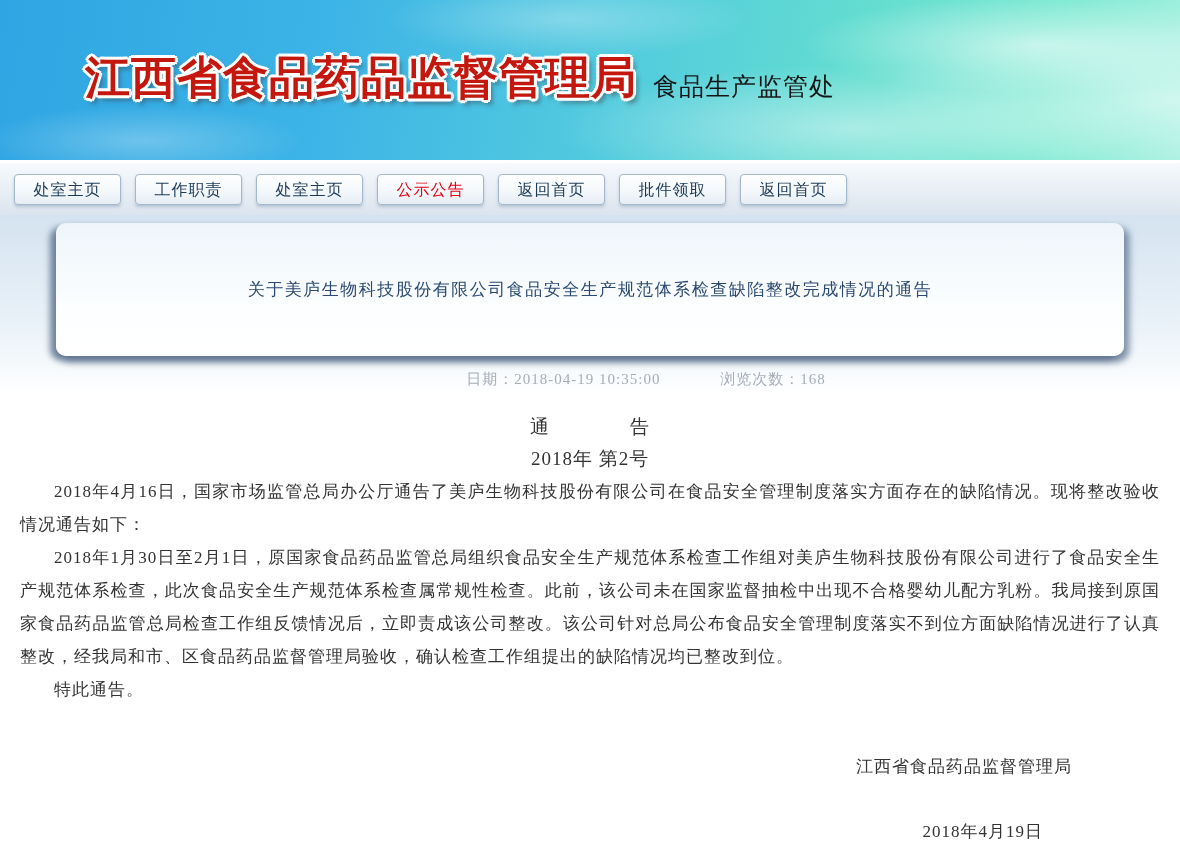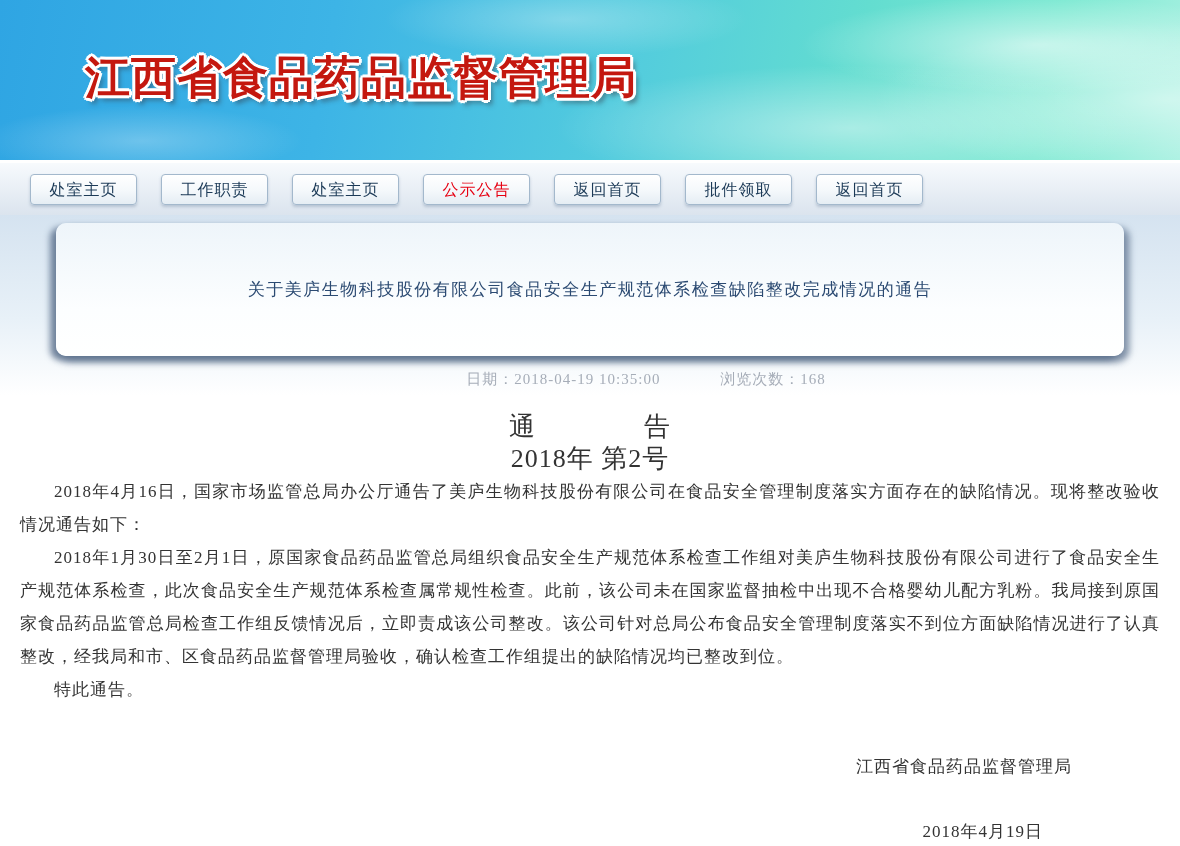--- a/index.html
+++ b/index.html
@@ -41,21 +41,21 @@
       4px 5px 5px rgba(50,50,60,.55);
   }
   .brand-sub {
     font-size: 25px; color: #151515; padding-bottom: 5px; letter-spacing: 1px;
   }
 
   
   .navbar {
     height: 55px; border-top: 3px solid #ffffff;
     background: linear-gradient(#f7fafd, #dbe4ee);
-    display: flex; align-items: center; gap: 24px; padding-left: 30px;
+    display: flex; align-items: center; gap: 14px; padding-left: 14px;
   }
   .nav-btn {
     width: 107px; height: 31px; line-height: 29px; text-align: center;
     border: 1px solid #a3b8cc; border-radius: 4px;
     background: linear-gradient(180deg, #ffffff 0%, #f4f8fb 55%, #e5edf4 100%);
     font-size: 16px; color: var(--nav-text, #1c3a57); letter-spacing: 1px;
     box-shadow: 0 2px 3px rgba(130,150,175,.45), inset 0 1px 0 #fff;
     cursor: pointer;
   }
   .nav-btn.active { color: var(--nav-active-red, #e60012); }
@@ -85,35 +85,36 @@
     font-size: 15px; letter-spacing: 1px;
     color: var(--meta-gray, #a6adb8);
   }
   .meta-views-label { margin-left: 55px; }
 
   
   .article-body {
     padding: 0 20px; color: var(--body-text, #333333);
     font-size: 17px; line-height: 33px; letter-spacing: 1px;
   }
-  .doc-title, .doc-number { text-align: center; line-height: 32px; font-size: 26px; }
+  .doc-title, .doc-number { text-align: center; line-height: 32px; font-size: 19px; }
   .doc-title { margin-top: 6px; }
   .article-body p { margin: 0; text-indent: 2em; text-align: justify; }
   .article-body p.first { }
 
   .sign { margin-top: 44px; text-align: right; }
   .sign-name { padding-right: 88px; }
   .sign-date { padding-right: 117px; margin-top: 32px; }
 </style>
 </head>
 <body>
 
 <div class="sky">
   <div class="brand">
     <span class="brand-title">江西省食品药品监督管理局</span>
+    <span class="brand-sub">食品生产监管处</span>
   </div>
 </div>
 
 <div class="navbar">
   <div class="nav-btn">处室主页</div>
   <div class="nav-btn">工作职责</div>
   <div class="nav-btn">处室主页</div>
   <div class="nav-btn active">公示公告</div>
   <div class="nav-btn">返回首页</div>
   <div class="nav-btn">批件领取</div>

